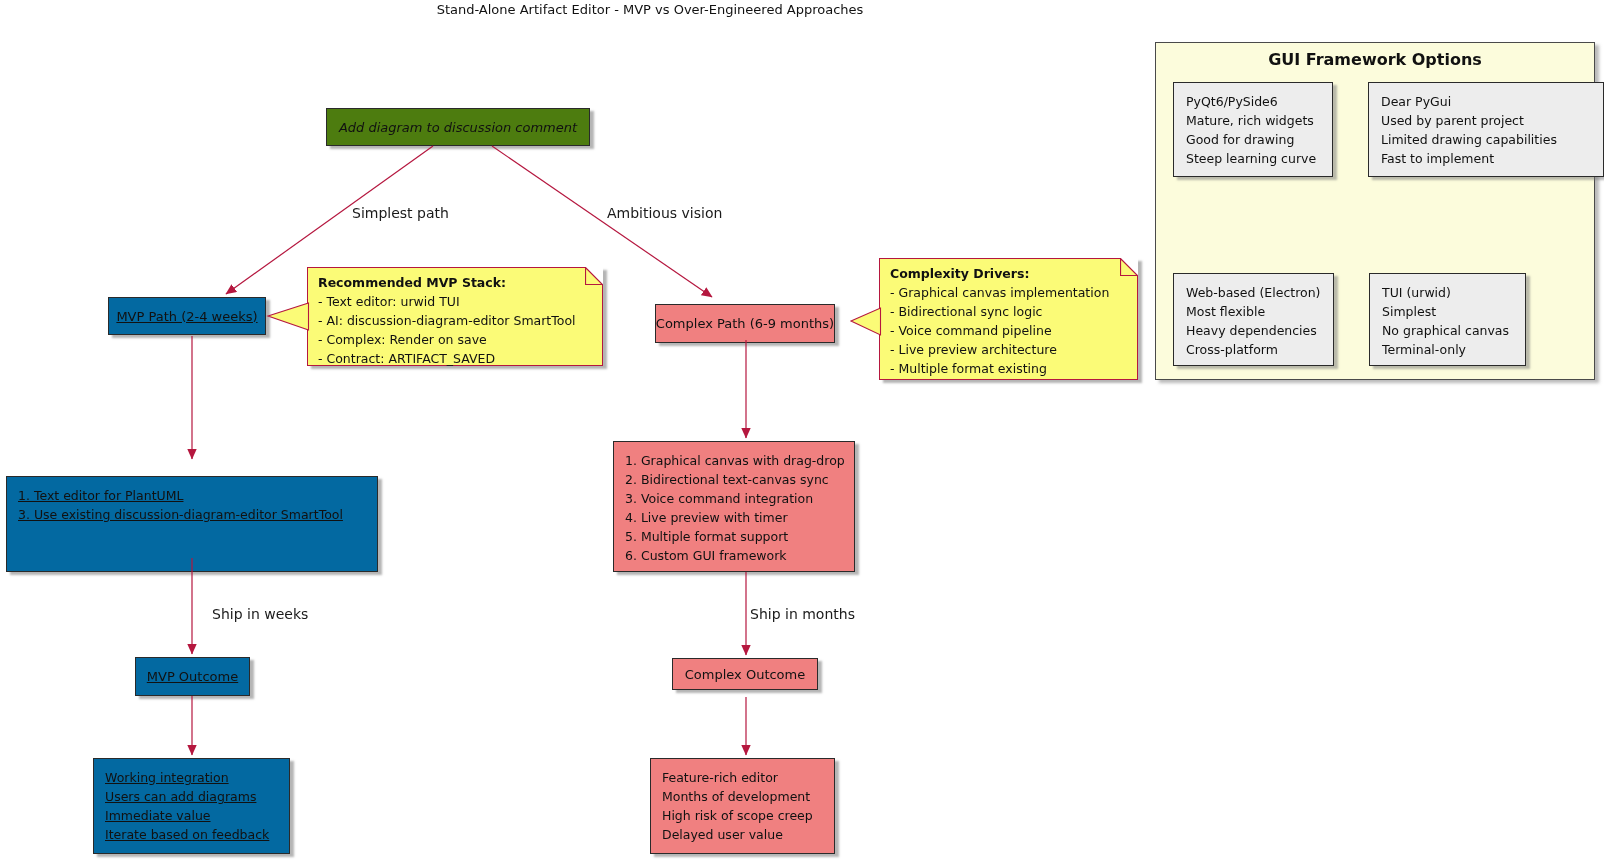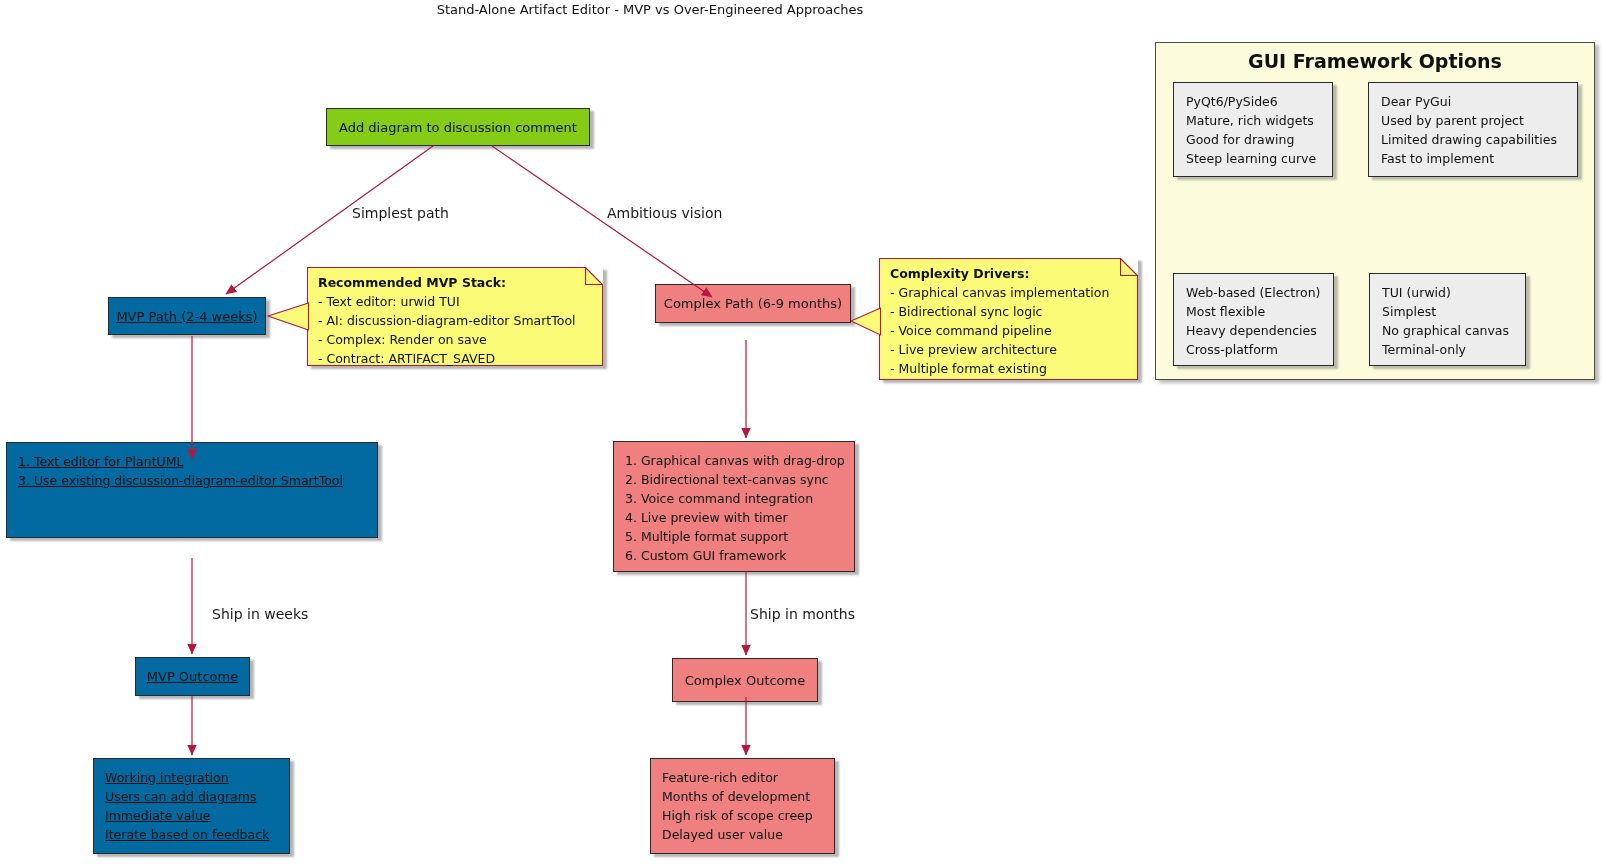--- a/index.html
+++ b/index.html
@@ -14,39 +14,39 @@
   }
   .node{
     position:absolute;box-sizing:border-box;border:1.5px solid #2a2a2a;
     box-shadow:4px 3px 2px rgba(120,120,120,0.55);
     font-size:13px;display:flex;align-items:center;justify-content:center;
     z-index:2;white-space:nowrap;
   }
   .node.multi{
     display:block;padding:9px 11px;font-size:12.5px;line-height:19px;
   }
-  .blue{background:#84cc16;}
+  .blue{background:#4d7c0f;font-style:italic;}
   .green{background:#0369a1;text-decoration:underline;}
   .red{background:#F08080;}
   .note{
     position:absolute;box-sizing:border-box;background:#FBFB77;
     border:1px solid #B5173F;box-shadow:4px 3px 2px rgba(120,120,120,0.55);
     font-size:12.5px;line-height:19px;padding:5px 10px 4px 10px;z-index:2;
     white-space:nowrap;
   }
   .note-title{font-weight:bold;}
   .fold{position:absolute;top:-1px;right:-1px;display:block;}
   .panel{
     position:absolute;box-sizing:border-box;background:#FCFCDC;
     border:1px solid #4a4a4a;box-shadow:4px 3px 3px rgba(120,120,120,0.5);
     z-index:1;
   }
   .panel-title{
     position:absolute;top:7px;left:0;width:100%;text-align:center;
-    font-weight:bold;font-size:19px;
+    font-weight:bold;font-size:16px;
   }
   .opt{
     position:absolute;box-sizing:border-box;background:#EDEDED;
     border:1.5px solid #2a2a2a;box-shadow:4px 3px 2px rgba(120,120,120,0.5);
     font-size:12.5px;line-height:19px;padding:9px 12px;white-space:nowrap;
   }
   .edge-label{
     position:absolute;font-size:14px;color:#1a1a1a;z-index:2;white-space:nowrap;
   }
   .overlay{position:absolute;left:0;top:0;z-index:3;pointer-events:none;}
@@ -56,21 +56,21 @@
 <body>
 
 <div class="diagram-title">Stand-Alone Artifact Editor - MVP vs Over-Engineered Approaches</div>
 
 <div class="node blue" style="left:326px;top:108px;width:264px;height:38px">Add diagram to discussion comment</div>
 
 <div class="edge-label" style="left:352px;top:205px">Simplest path</div>
 <div class="edge-label" style="left:607px;top:205px">Ambitious vision</div>
 
 <div class="node green" style="left:108px;top:297px;width:158px;height:38px">MVP Path (2-4 weeks)</div>
-<div class="node red" style="left:655px;top:284px;width:196px;height:39px">Complex Path (6-9 months)</div>
+<div class="node red" style="left:655px;top:304px;width:180px;height:39px">Complex Path (6-9 months)</div>
 
 <div class="note" style="left:307px;top:267px;width:296px;height:99px">
   <svg class="fold" width="18" height="18">
     <path d="M0,0 L18,18 L18,0 Z" fill="#ffffff"></path>
     <path d="M0.5,0.5 L0.5,17.5 L17.5,17.5 Z" fill="#FBFB77" stroke="#B5173F" stroke-width="1.2"></path>
   </svg>
   <div class="note-title tline">Recommended MVP Stack:</div>
   <div class="tline">- Text editor: urwid TUI</div>
   <div class="tline">- AI: discussion-diagram-editor SmartTool</div>
   <div class="tline">- Complex: Render on save</div>
@@ -83,39 +83,39 @@
     <path d="M0.5,0.5 L0.5,17.5 L17.5,17.5 Z" fill="#FBFB77" stroke="#B5173F" stroke-width="1.2"></path>
   </svg>
   <div class="note-title tline">Complexity Drivers:</div>
   <div class="tline">- Graphical canvas implementation</div>
   <div class="tline">- Bidirectional sync logic</div>
   <div class="tline">- Voice command pipeline</div>
   <div class="tline">- Live preview architecture</div>
   <div class="tline">- Multiple format existing</div>
 </div>
 
-<div class="node multi green" style="left:6px;top:442px;width:372px;height:96px">
+<div class="node multi green" style="left:6px;top:476px;width:372px;height:96px">
   <div class="tline">1. Text editor for PlantUML</div>
   <div class="tline">3. Use existing discussion-diagram-editor SmartTool</div>
 </div>
 
 <div class="node multi red" style="left:613px;top:441px;width:242px;height:131px">
   <div class="tline">1. Graphical canvas with drag-drop</div>
   <div class="tline">2. Bidirectional text-canvas sync</div>
   <div class="tline">3. Voice command integration</div>
   <div class="tline">4. Live preview with timer</div>
   <div class="tline">5. Multiple format support</div>
   <div class="tline">6. Custom GUI framework</div>
 </div>
 
 <div class="edge-label" style="left:212px;top:606px">Ship in weeks</div>
 <div class="edge-label" style="left:750px;top:606px">Ship in months</div>
 
 <div class="node green" style="left:135px;top:657px;width:115px;height:39px">MVP Outcome</div>
-<div class="node red" style="left:672px;top:658px;width:146px;height:44px">Complex Outcome</div>
+<div class="node red" style="left:672px;top:658px;width:146px;height:32px">Complex Outcome</div>
 
 <div class="node multi green" style="left:93px;top:758px;width:197px;height:96px">
   <div class="tline">Working integration</div>
   <div class="tline">Users can add diagrams</div>
   <div class="tline">Immediate value</div>
   <div class="tline">Iterate based on feedback</div>
 </div>
 
 <div class="node multi red" style="left:650px;top:758px;width:185px;height:96px">
   <div class="tline">Feature-rich editor</div>
@@ -125,21 +125,21 @@
 </div>
 
 <div class="panel" style="left:1155px;top:42px;width:440px;height:338px">
   <div class="panel-title">GUI Framework Options</div>
   <div class="opt" style="left:17px;top:39px;width:160px;height:95px">
     <div class="tline">PyQt6/PySide6</div>
     <div class="tline">Mature, rich widgets</div>
     <div class="tline">Good for drawing</div>
     <div class="tline">Steep learning curve</div>
   </div>
-  <div class="opt" style="left:212px;top:39px;width:210px;height:95px">
+  <div class="opt" style="left:212px;top:39px;width:236px;height:95px">
     <div class="tline">Dear PyGui</div>
     <div class="tline">Used by parent project</div>
     <div class="tline">Limited drawing capabilities</div>
     <div class="tline">Fast to implement</div>
   </div>
   <div class="opt" style="left:17px;top:230px;width:161px;height:93px">
     <div class="tline">Web-based (Electron)</div>
     <div class="tline">Most flexible</div>
     <div class="tline">Heavy dependencies</div>
     <div class="tline">Cross-platform</div>

